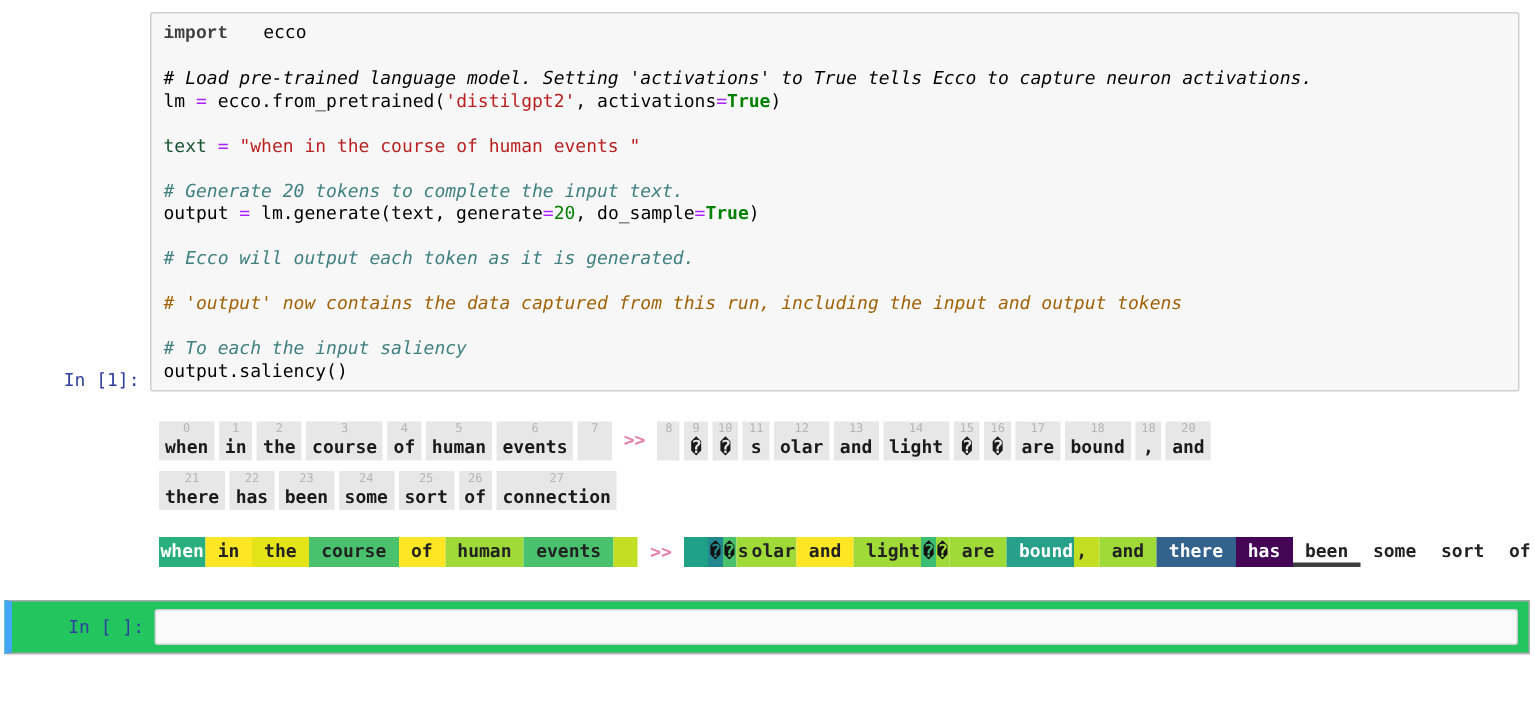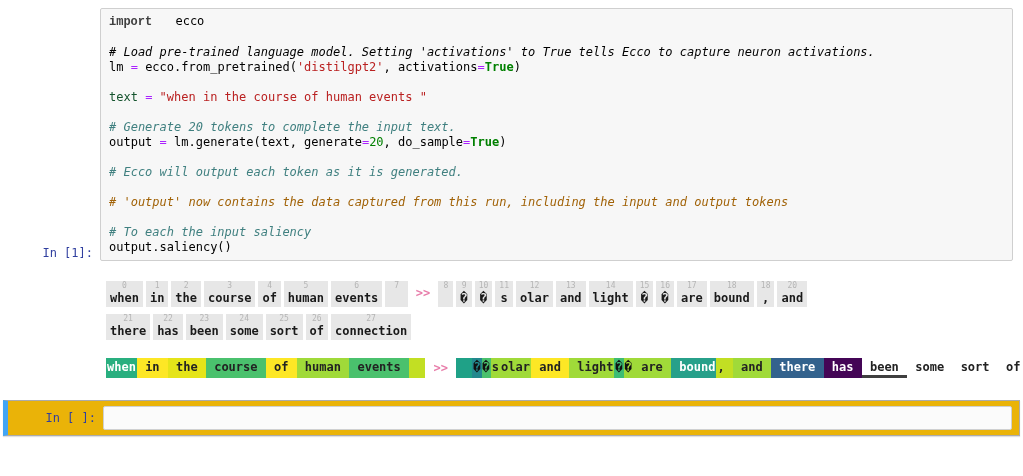--- a/index.html
+++ b/index.html
@@ -21,21 +21,21 @@
   .token-text { font-size:12px; line-height:14px; font-weight:bold; color:#1a1a1a; white-space:pre; }
   .row-sep { font-size:12px; font-weight:bold; align-self:center; margin:0 8px 2px 5px; }
 
   .saliency-row { display:flex; align-items:center; margin-top:18px; }
   .sal-token { font-size:12px; line-height:15px; font-weight:bold; color:#222; white-space:pre;
                padding:2px 1px 3px 1px; }
   .sal-sep { font-size:12px; font-weight:bold; margin:0 8px; }
   .sal-underline { border-bottom:3px solid #3f3f3f; padding-bottom:0; }
 
   .empty-cell { margin:22px 3px 0 3px; border:1px solid #ababab; border-left:5px solid #42a5f5;
-                background:#eab308; display:flex; align-items:center; padding:5px 7px 5px 0;
+                background:#22c55e; display:flex; align-items:center; padding:5px 7px 5px 0;
                 box-shadow:0 1px 1px rgba(0,0,0,0.12); }
   .empty-prompt { width:95px; min-width:95px; text-align:right; padding-right:7px;
                   color:#303F9F; font-size:12px; }
   .empty-input { flex:1; background:#fbfbfb; border:1px solid #cfd0d1; border-radius:2px; height:24px; }
 </style>
 </head>
 <body>
 
 <div>
 

